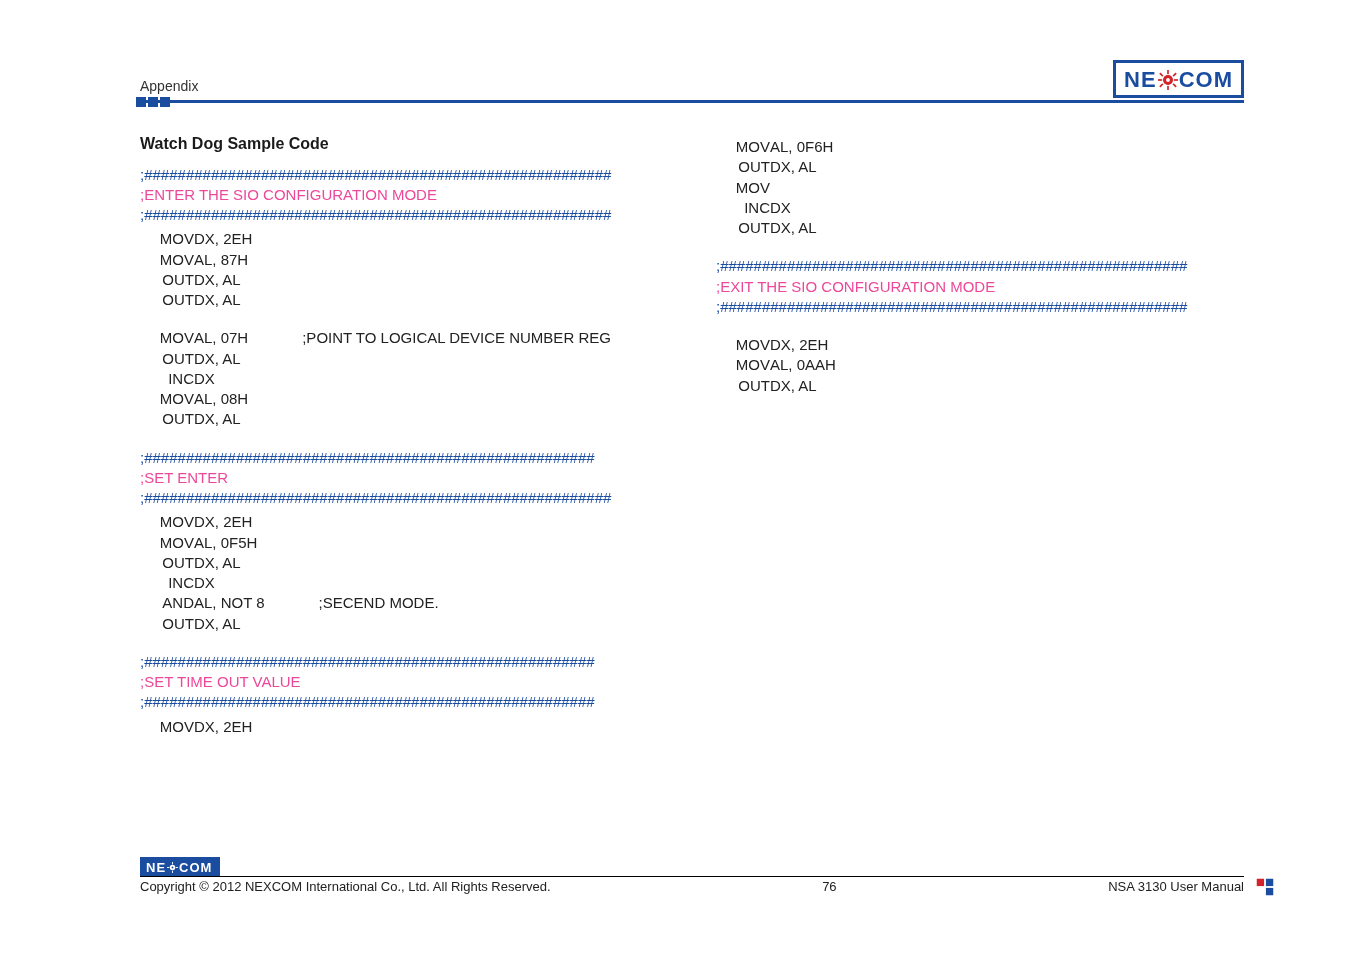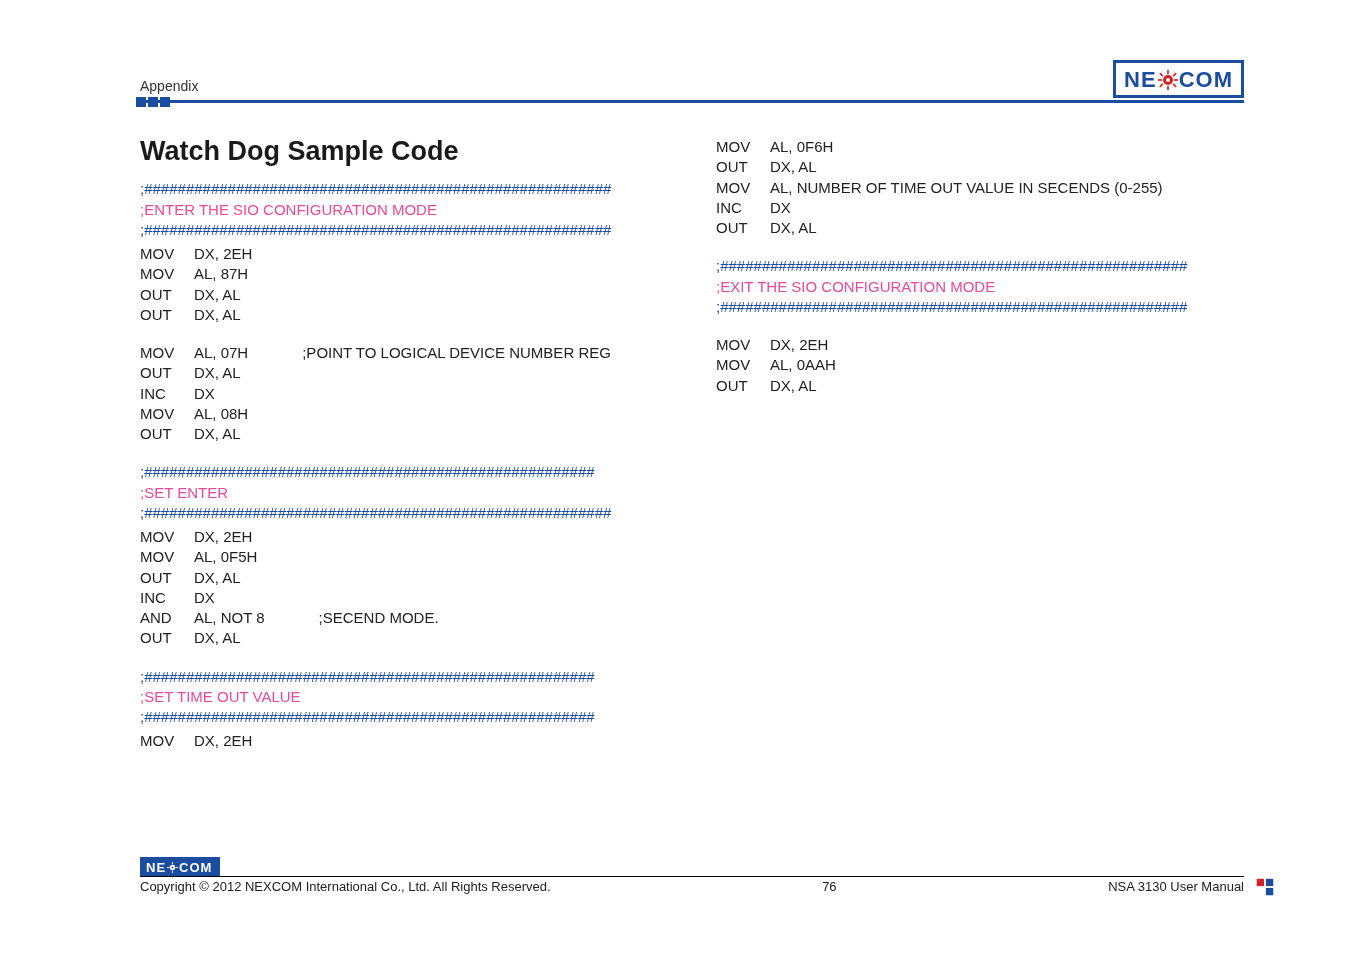--- a/index.html
+++ b/index.html
@@ -72,21 +72,21 @@
     margin-top: 30px;
     font-size: 15px;
     line-height: 1.35;
   }
   .col {
     flex: 1;
     min-width: 0;
   }
   .section-title {
     font-family: "Segoe UI", Verdana, sans-serif;
-    font-size: 27px;
+    font-size: 16px;
     font-weight: 700;
     color: #1a1a1a;
     margin: 0 0 10px 0;
   }
   .hashline {
     color: #1a4ca0;
     white-space: nowrap;
     overflow: hidden;
   }
   .section-label {
@@ -97,20 +97,21 @@
     margin: 4px 0 18px 0;
   }
   .code-line {
     display: flex;
     white-space: pre;
     color: #222;
   }
   .opcode {
     width: 54px;
     display: inline-block;
+    text-align: right;
   }
   .args {
     display: inline-block;
   }
   .comment {
     display: inline-block;
     margin-left: 54px;
   }
   .footer {
     position: absolute;
@@ -236,21 +237,21 @@
 
       <div class="code-block">
         <div class="code-line"><span class="opcode">MOV</span><span class="args">DX, 2EH</span></div>
       </div>
     </div>
 
     <div class="col">
       <div class="code-block" style="margin-top:4px;">
         <div class="code-line"><span class="opcode">MOV</span><span class="args">AL, 0F6H</span></div>
         <div class="code-line"><span class="opcode">OUT</span><span class="args">DX, AL</span></div>
-        <div class="code-line"><span class="opcode">MOV</span><span class="args">AL, NUMBER OF TIME OUT VALUE IN SECENDS (0-255)</span></div>
+        <div class="code-line"><span class="opcode">MOV</span></div>
         <div class="code-line"><span class="opcode">INC</span><span class="args">DX</span></div>
         <div class="code-line"><span class="opcode">OUT</span><span class="args">DX, AL</span></div>
       </div>
 
       <div class="hashline">;########################################################</div>
       <div class="section-label">;EXIT THE SIO CONFIGURATION MODE</div>
       <div class="hashline">;########################################################</div>
 
       <div class="code-block" style="margin-top:18px;">
         <div class="code-line"><span class="opcode">MOV</span><span class="args">DX, 2EH</span></div>

